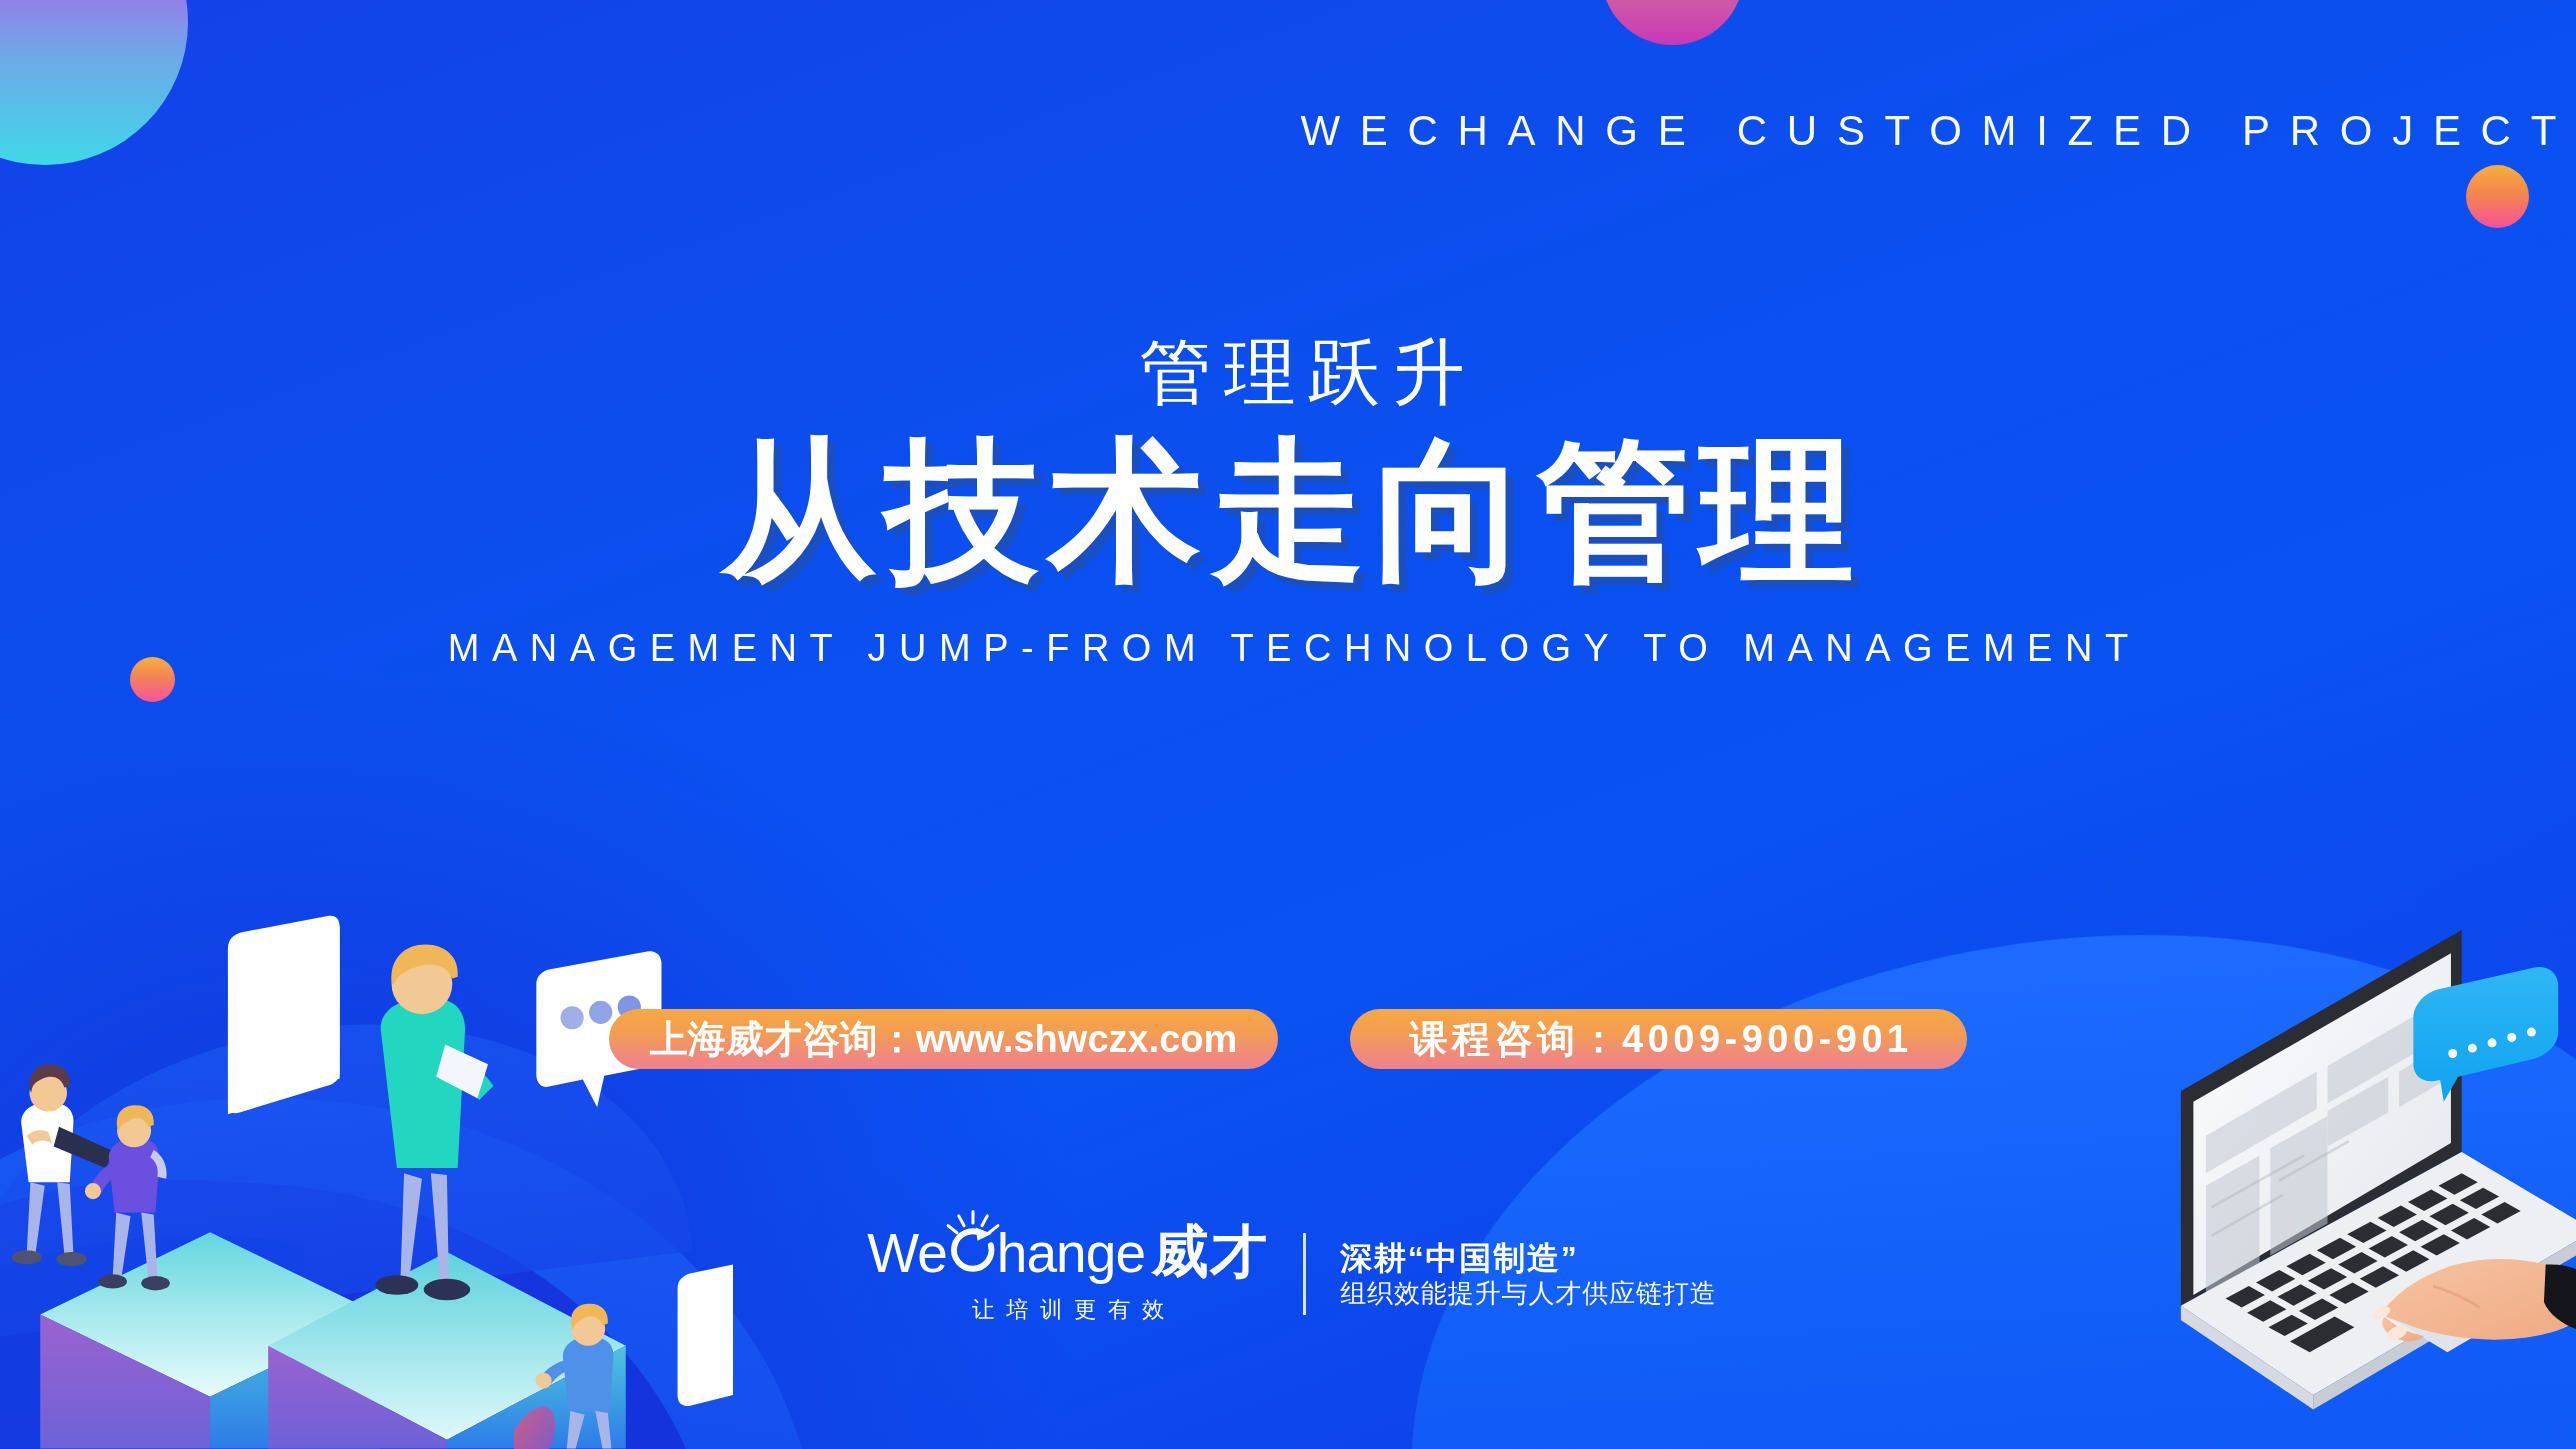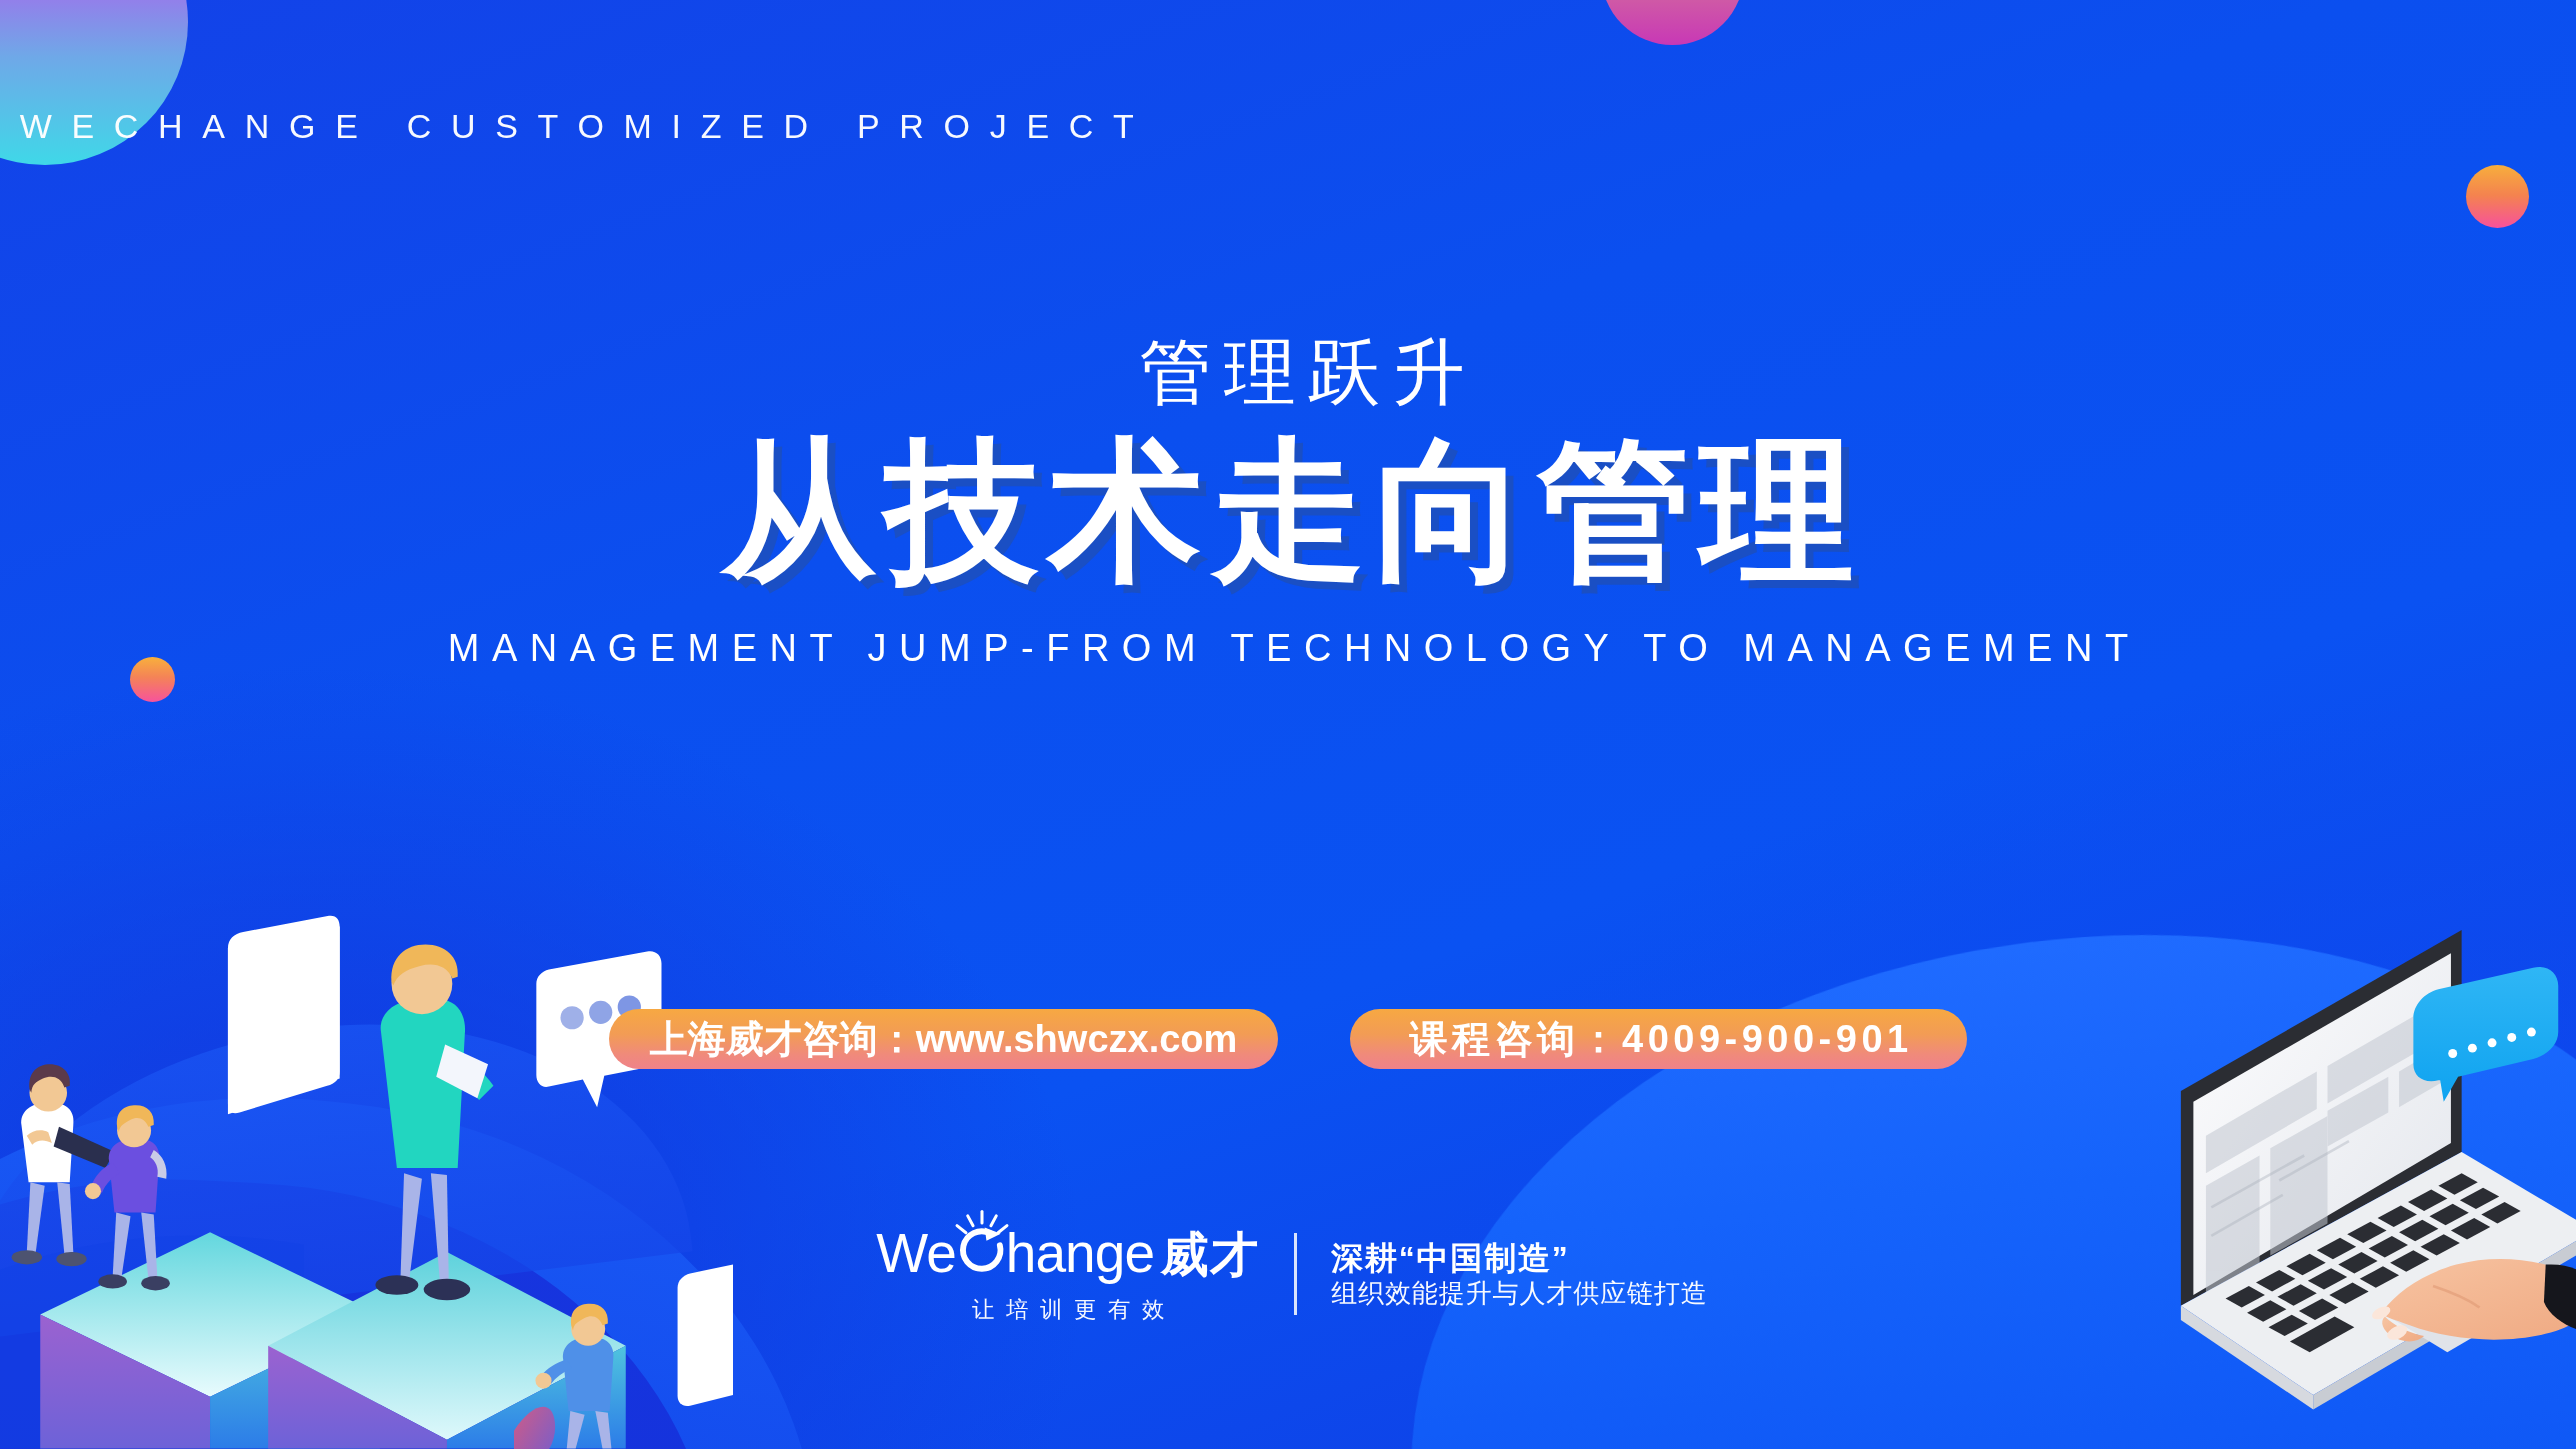--- a/index.html
+++ b/index.html
@@ -72,23 +72,23 @@
   }
   .circle-left-dot{
     position:absolute; left:130px; top:657px;
     width:45px; height:45px; border-radius:50%;
     background:linear-gradient(180deg,#F8B03C 0%, #F48357 45%, #F7539C 100%);
   }
 
   
   .top-label{
     position:absolute; left:0; right:0; top:107px;
-    text-align:left;
-    color:#FFFFFF;
-    font-size:34px;
+    text-align:right;
+    color:#FFFFFF;
+    font-size:42px;
     letter-spacing:19.7px;
     font-weight:400;
     text-indent:19.7px;
     opacity:.97;
   }
 
   
   .title-zone{
     position:absolute; left:0; right:0; top:331px;
     text-align:center;
@@ -157,21 +157,21 @@
     letter-spacing:-0.9px;
   }
   .logo-c{
     position:relative;
     display:inline-block;
     width:48px; height:48px;
     margin:0 0.9px 0 0.9px;
     transform:translateY(5.4px);
   }
   .logo-c svg{ position:absolute; left:-8px; top:-19.7px; }
-  .logo-cn{ font-size:48px; font-weight:700; margin-left:6.3px; letter-spacing:1.8px; transform:translateY(-0.9px); }
+  .logo-cn{ font-size:57px; font-weight:700; margin-left:6.3px; letter-spacing:1.8px; transform:translateY(-0.9px); }
   .logo-tag{
     margin-top:12.5px;
     color:#FFFFFF;
     font-size:22.4px;
     letter-spacing:11.6px;
     text-indent:11.6px;
     opacity:.96;
   }
   .divider{
     width:2.7px; height:82px;

